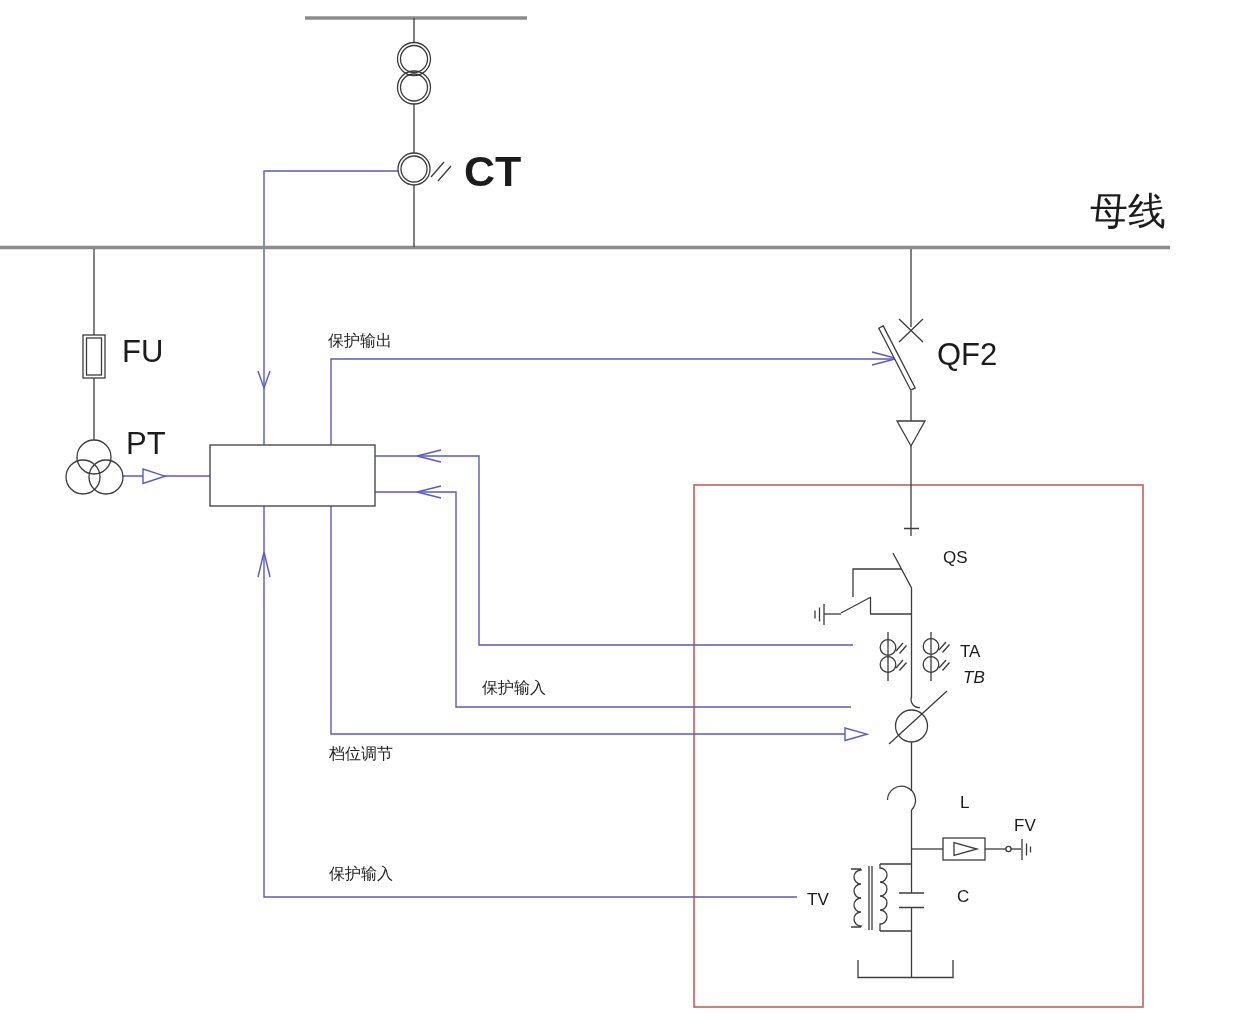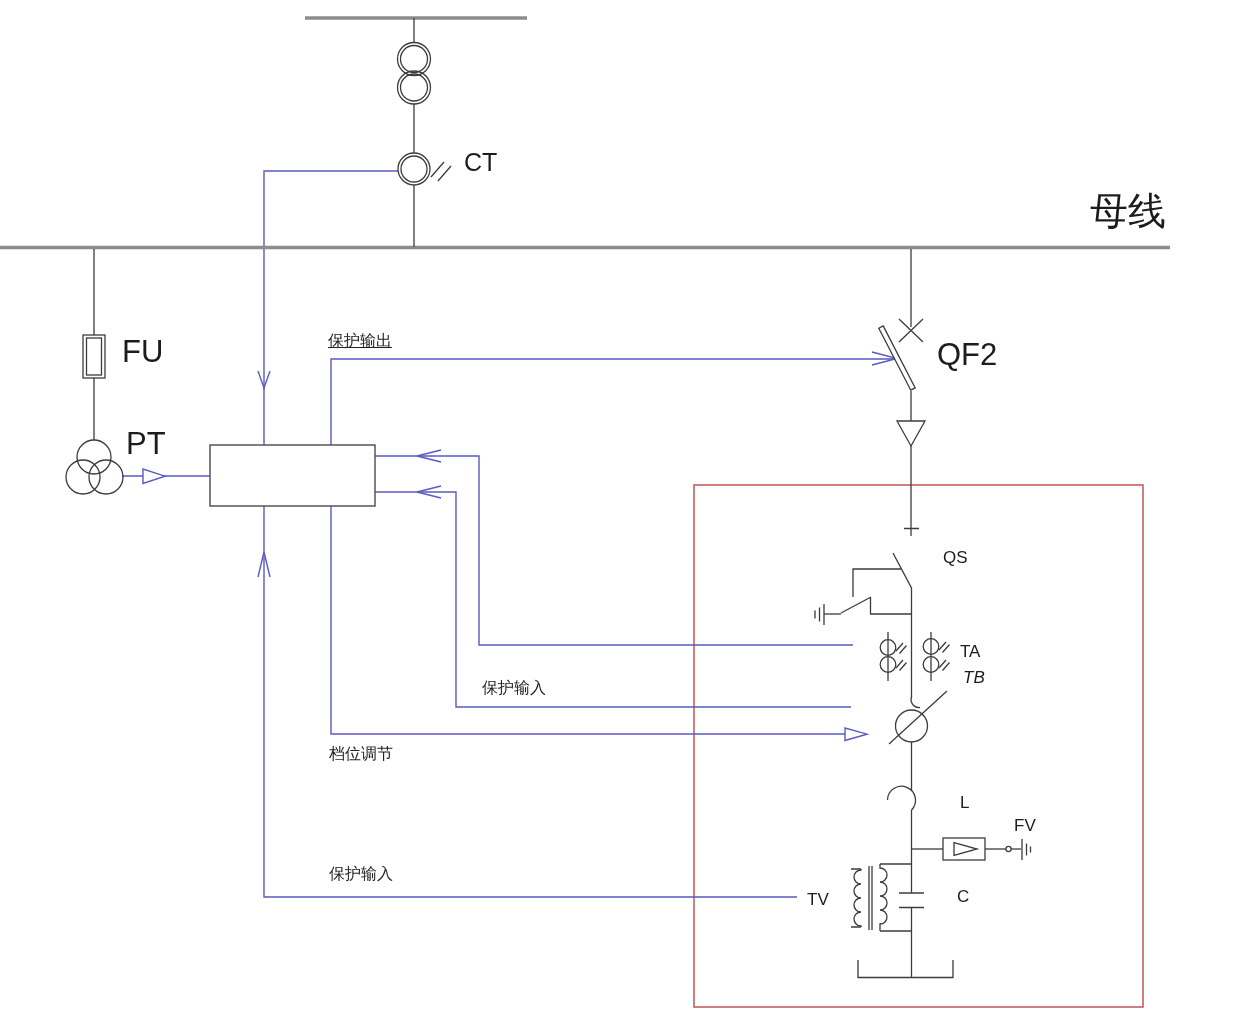--- a/index.html
+++ b/index.html
@@ -17,21 +17,21 @@
   .ln{stroke:var(--c-circuit);stroke-width:1.3;fill:none;}
   .lnf{stroke:var(--c-circuit);stroke-width:1.3;fill:#ffffff;}
   .bus{stroke:var(--c-bus);stroke-width:3.4;fill:none;}
   .sig{stroke:var(--c-signal);stroke-width:1.4;fill:none;}
   .sigf{stroke:var(--c-signal);stroke-width:1.4;fill:#ffffff;}
   .frame{stroke:var(--c-frame);stroke-width:1.6;fill:none;}
   .cbox{stroke:#4a4a4a;stroke-width:1.4;fill:#ffffff;}
   .lbl{position:absolute;color:#1c1c1c;white-space:nowrap;line-height:1;}
   .lbl-big{font-size:31px;}
   .lbl-title{font-size:38px;margin-left:48px;}
-  .lbl-ct{font-size:25px;}
+  .lbl-ct{font-size:43px;font-weight:bold;}
   .lbl-comp{font-size:17px;}
   .lbl-sig{font-size:16px;color:#222222;}
   #controller-box-label{
     position:absolute;left:210px;top:445px;width:165px;height:61px;
     display:flex;align-items:center;justify-content:center;
     font-size:24px;color:#1c1c1c;letter-spacing:4px;
   }
 </style>
 </head>
 <body>
@@ -174,17 +174,17 @@
   <div class="lbl lbl-big" style="left:126px;top:428px;text-align:right;">PT</div>
   <div class="lbl lbl-big" style="left:937px;top:339px;">QF2</div>
   <div class="lbl lbl-comp" style="left:943px;top:549px;">QS</div>
   <div class="lbl lbl-comp" style="left:960px;top:643px;">TA</div>
   <div class="lbl lbl-comp" style="left:963px;top:669px;font-style:italic;">TB</div>
   <div class="lbl lbl-comp" style="left:960px;top:794px;">L</div>
   <div class="lbl lbl-comp" style="left:1014px;top:817px;">FV</div>
   <div class="lbl lbl-comp" style="left:807px;top:891px;">TV</div>
   <div class="lbl lbl-comp" style="left:957px;top:888px;">C</div>
 
-  <div class="lbl lbl-sig" style="left:328px;top:333px;text-decoration:underline;">保护输出</div>
+  <div class="lbl lbl-sig" style="left:328px;top:333px;">保护输出</div>
   <div class="lbl lbl-sig" style="left:482px;top:680px;">保护输入</div>
   <div class="lbl lbl-sig" style="left:329px;top:746px;">档位调节</div>
   <div class="lbl lbl-sig" style="left:329px;top:866px;">保护输入</div>
 </div>
 
 </body></html>

